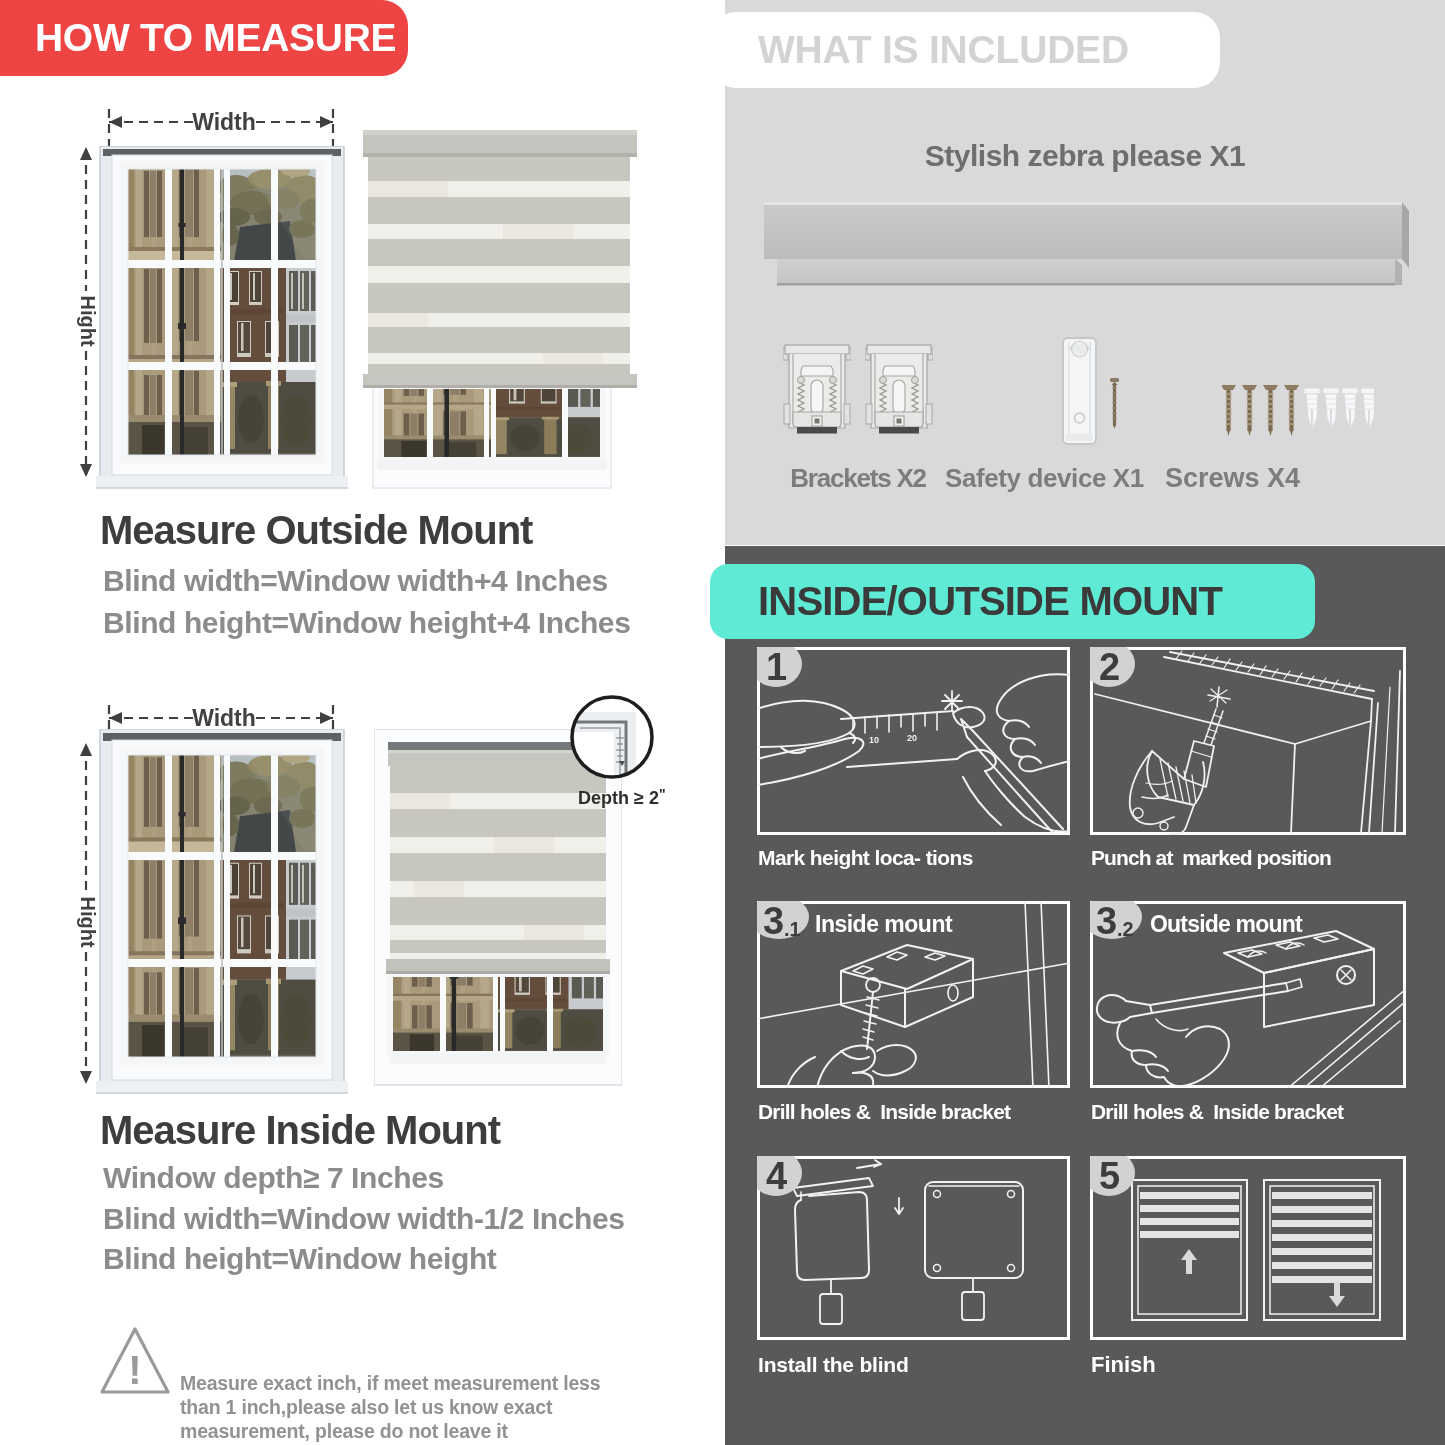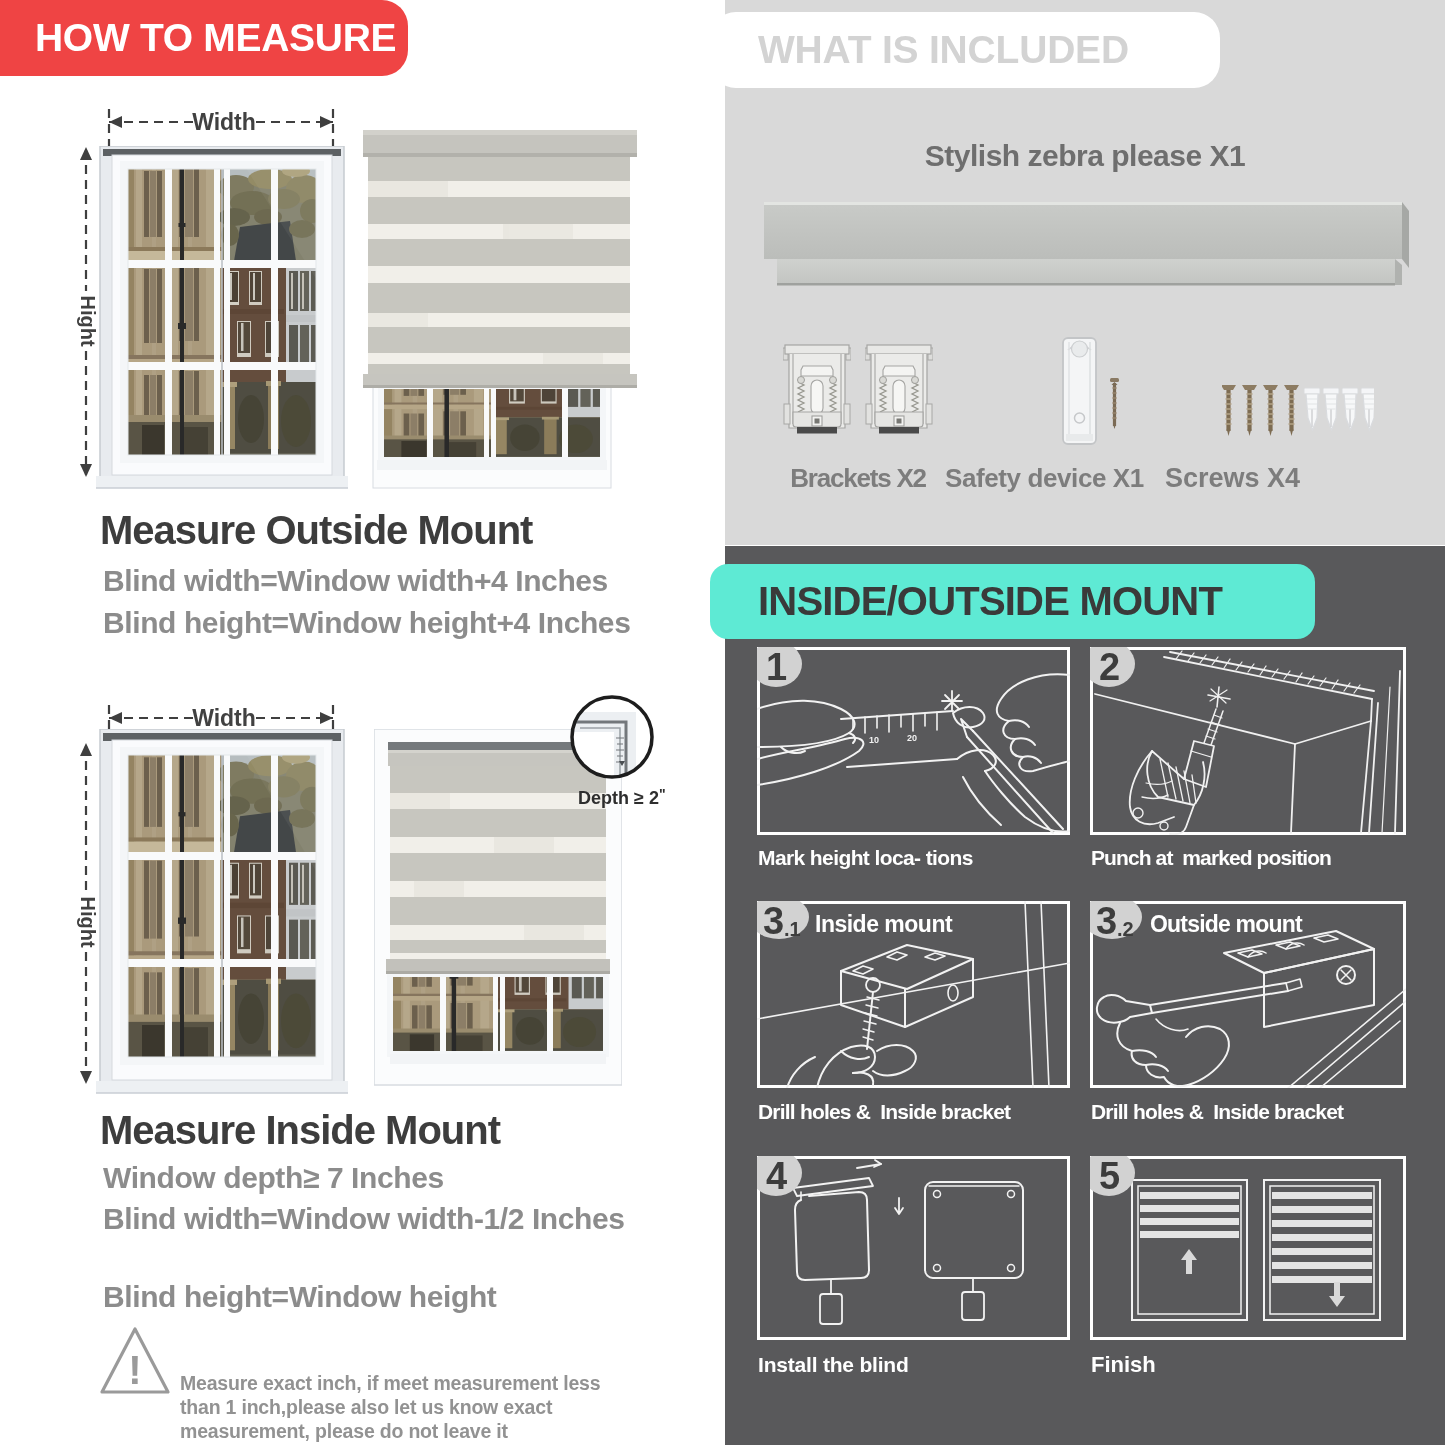--- a/index.html
+++ b/index.html
@@ -332,21 +332,21 @@
     </g>
     <path d="M56,74 l-3,-5 l6,0 Z" fill="#4a4e52"></path>
   </g>
   <circle cx="46" cy="45" r="40" fill="none" stroke="#1d1d1d" stroke-width="3.5"></circle>
 </svg>
 <div class="abs" style="left:578px;top:784px;font-size:18px;line-height:20px;font-weight:bold;color:#2e2e2e;">Depth ≥ 2<span style="font-size:14px;vertical-align:5px;">"</span></div>
 
 <div class="abs" style="left:100px;top:1109px;font-size:40px;line-height:42px;font-weight:bold;color:#3d3d3d;letter-spacing:-1px;">Measure Inside Mount</div>
 <div class="abs" style="left:103px;top:1161px;font-size:30px;line-height:33px;font-weight:bold;color:#8c8c8c;letter-spacing:-0.4px;">Window depth≥ 7 Inches</div>
 <div class="abs" style="left:103px;top:1202px;font-size:30px;line-height:33px;font-weight:bold;color:#8c8c8c;letter-spacing:-0.4px;">Blind width=Window width-1/2 Inches</div>
-<div class="abs" style="left:103px;top:1280px;font-size:30px;line-height:33px;font-weight:bold;color:#8c8c8c;letter-spacing:-0.4px;">Blind height=Window height</div>
+<div class="abs" style="left:103px;top:1242px;font-size:30px;line-height:33px;font-weight:bold;color:#8c8c8c;letter-spacing:-0.4px;">Blind height=Window height</div>
 
 <svg class="abs" style="left:97px;top:1322px;" width="76" height="76" viewBox="0 0 76 76">
   <path d="M38,7 L71,70 L5,70 Z" fill="none" stroke="#9a9a9a" stroke-width="3.2" stroke-linejoin="round"></path>
   <text x="38" y="62" font-size="40" font-weight="bold" fill="#9a9a9a" text-anchor="middle">!</text>
 </svg>
 <div class="abs" style="left:180px;top:1325px;font-size:19.5px;color:#929292;line-height:24px;font-weight:bold;letter-spacing:-0.2px;margin-top:46px;">Measure exact inch, if meet measurement less<br>than 1 inch,please also let us know exact<br>measurement, please do not leave it</div>
 
 
 <div class="abs" style="left:725px;top:0;width:720px;height:545px;background:#d9d9d9;"></div>
 <div class="abs" style="left:710px;top:12px;width:510px;height:76px;background:#ffffff;border-radius:26px;">

